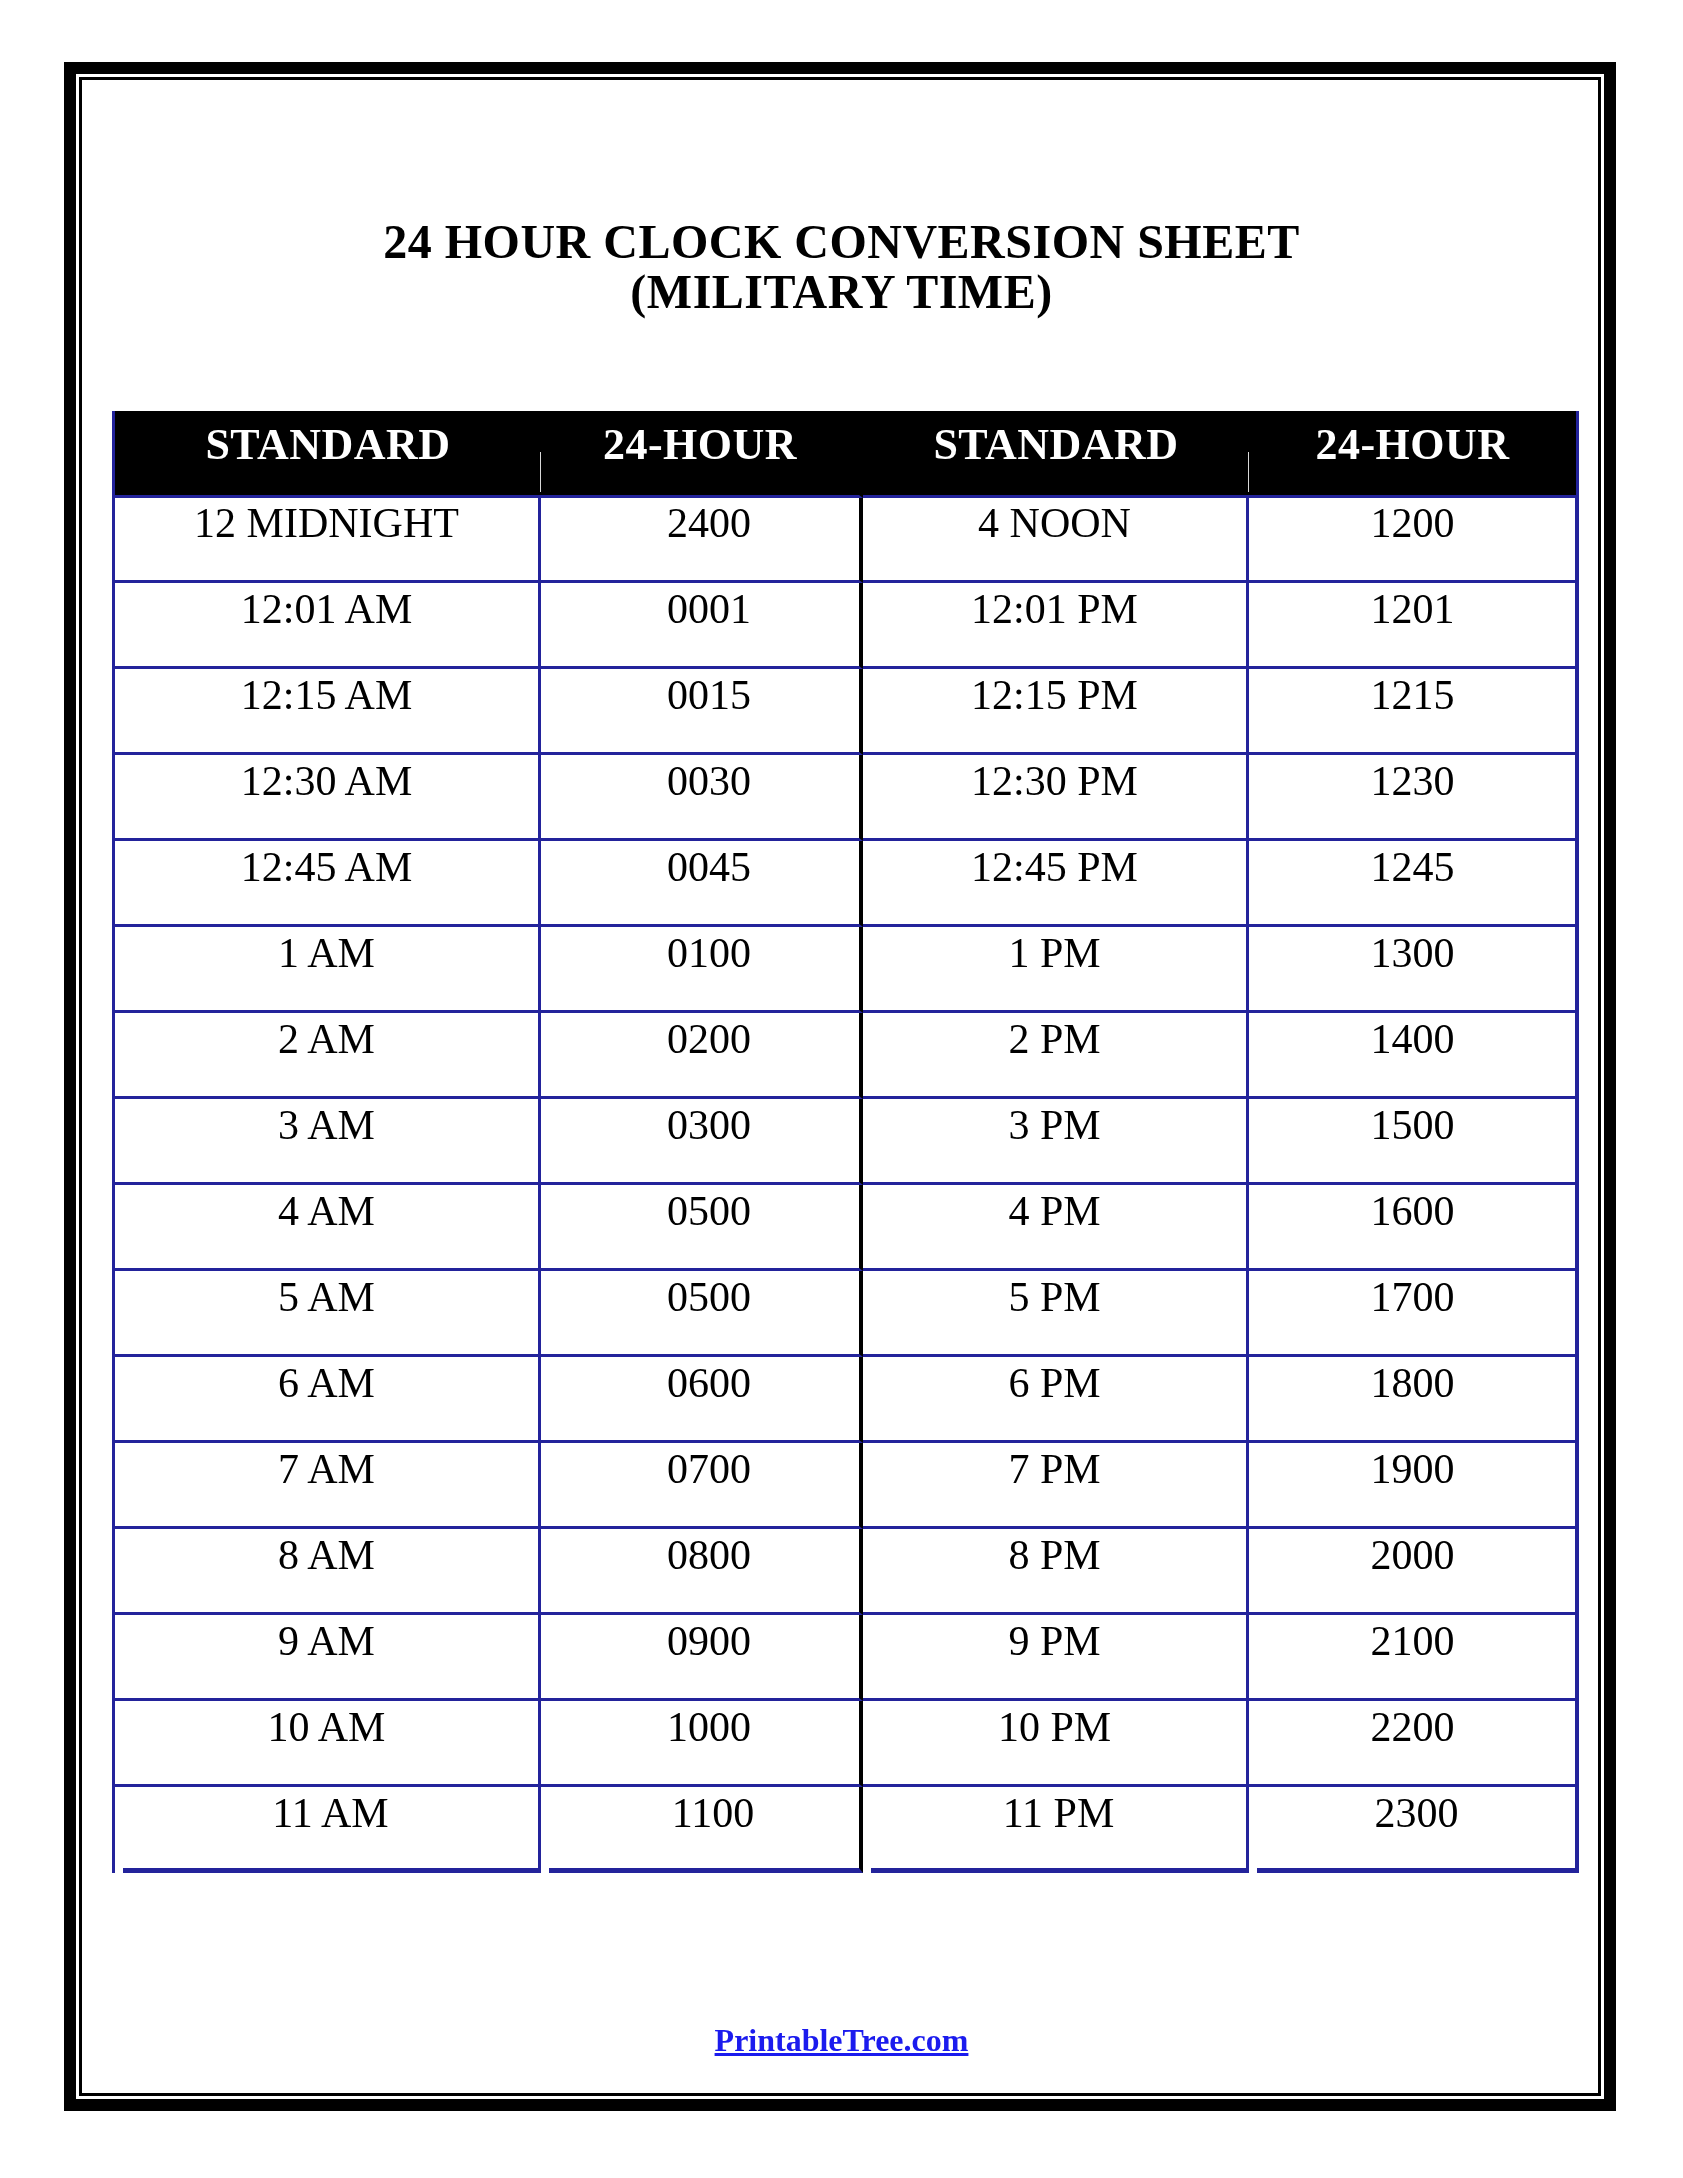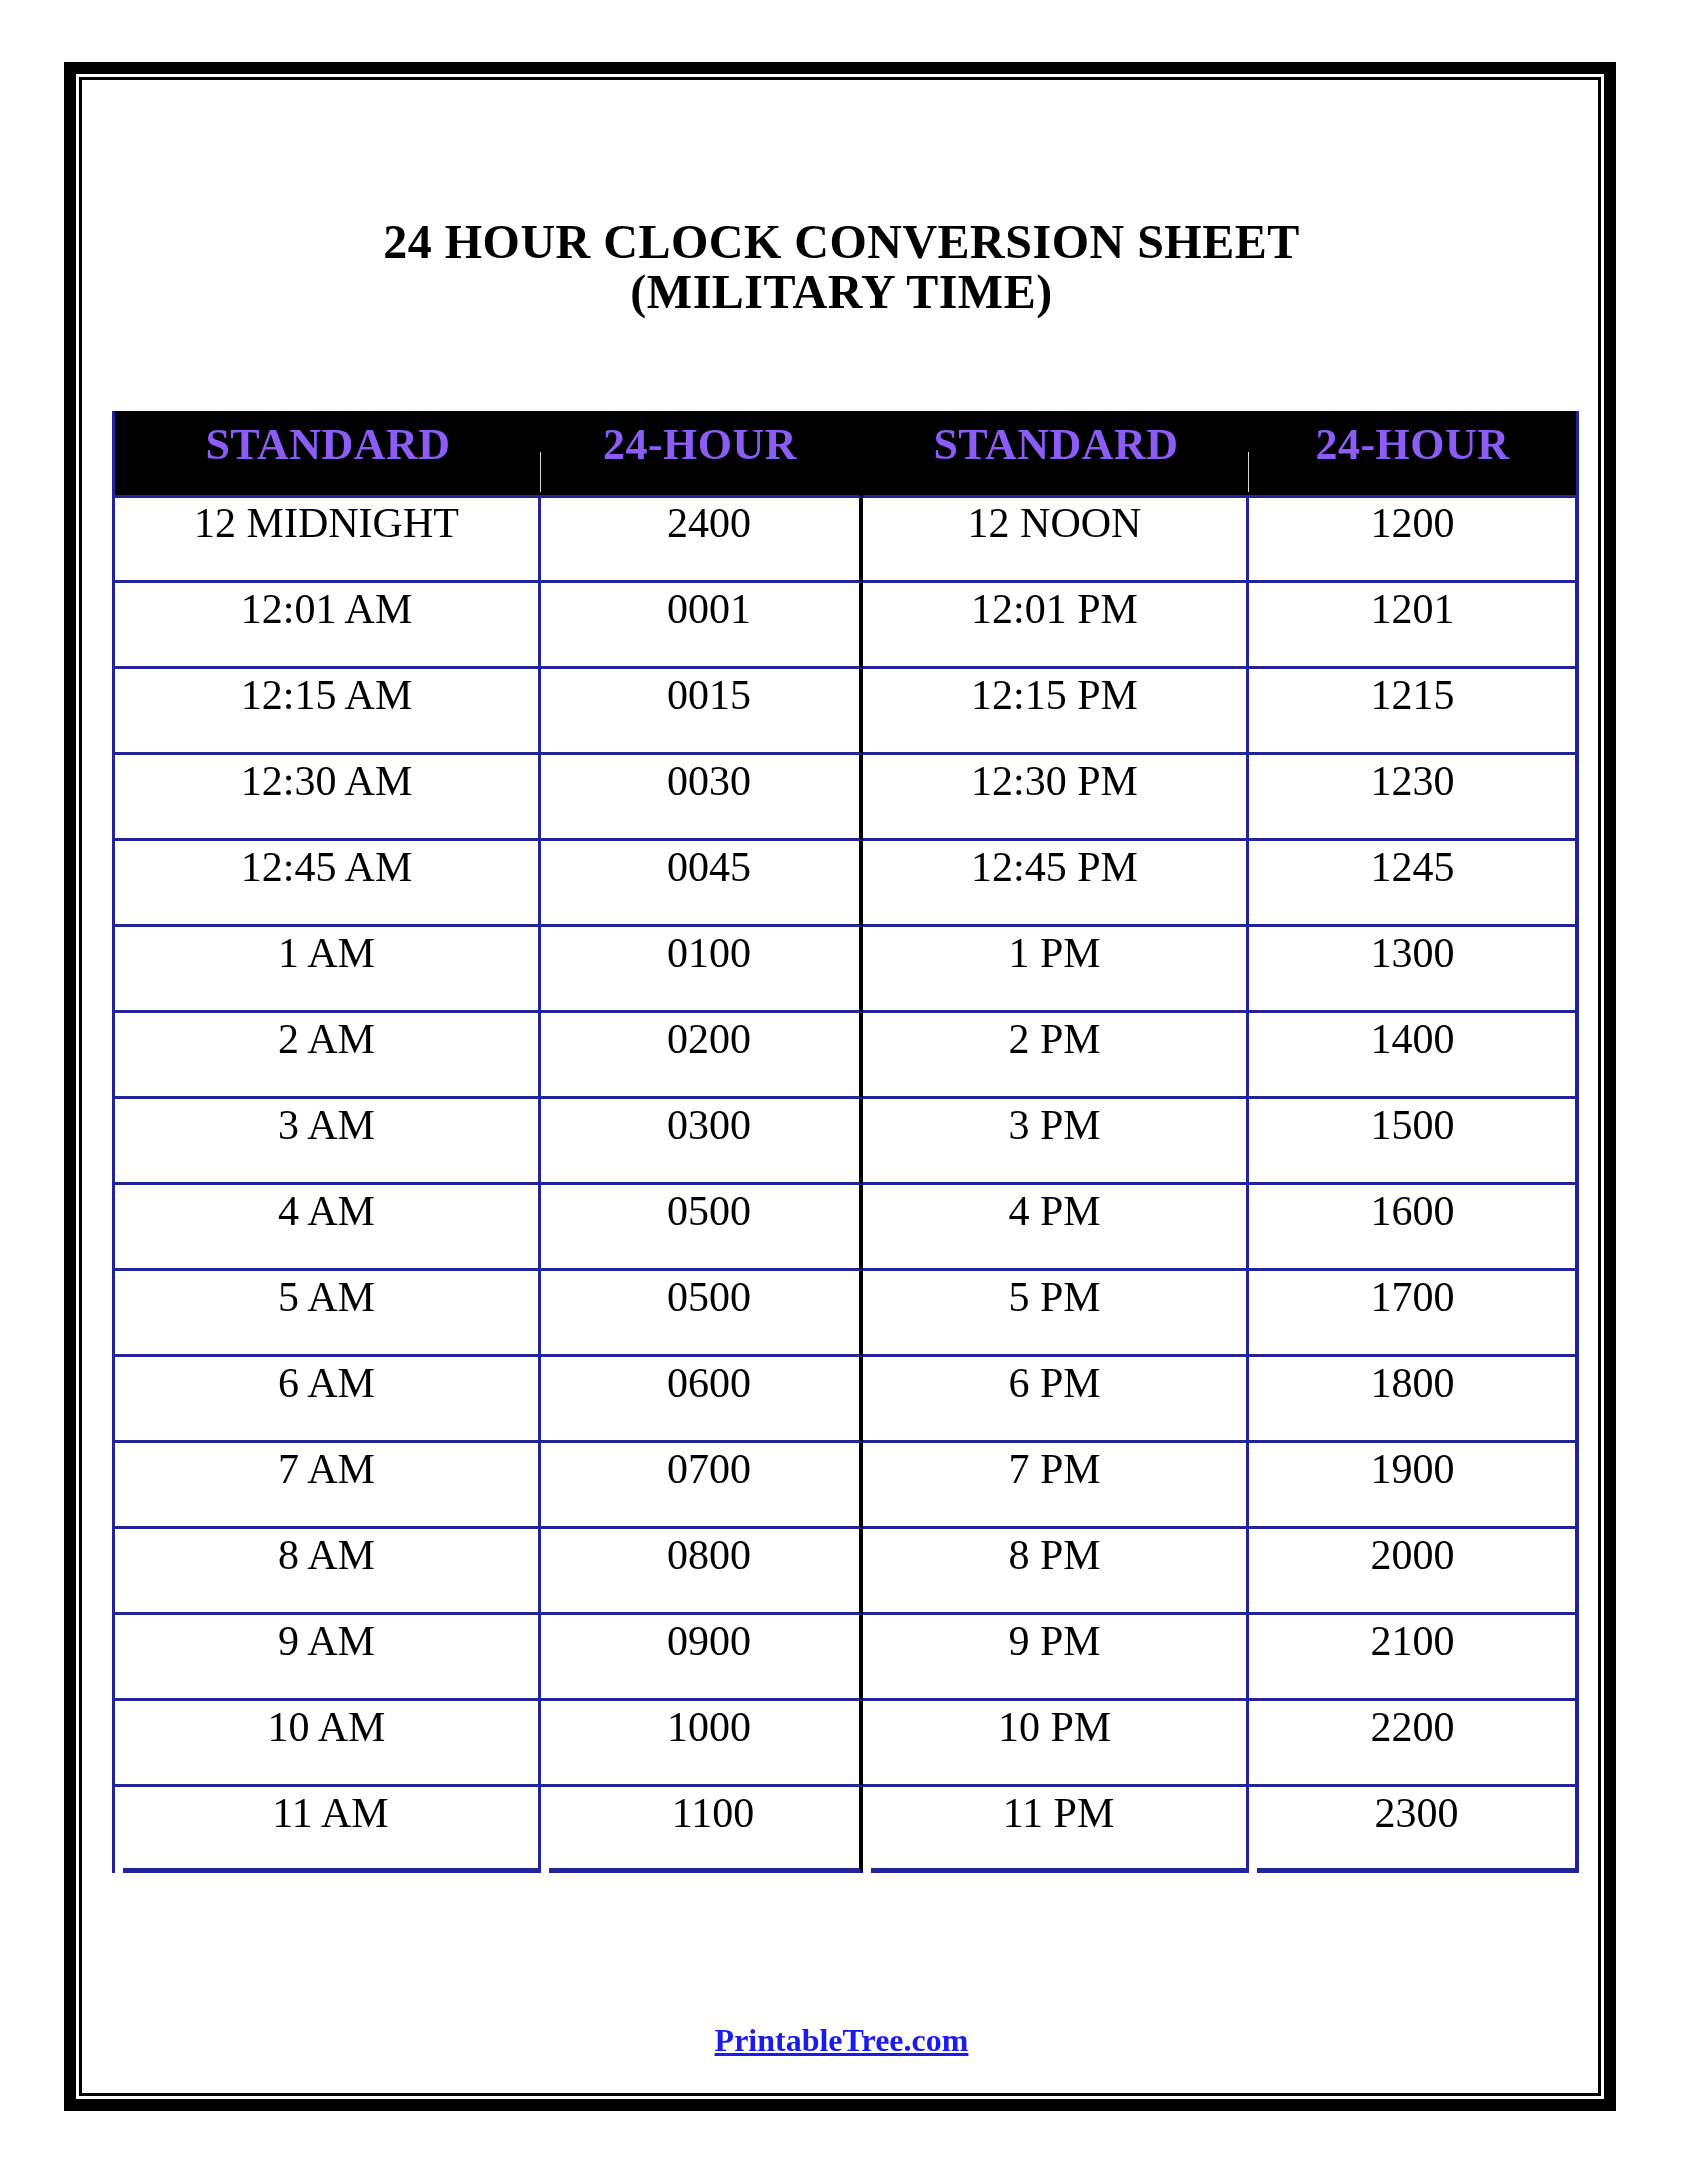--- a/index.html
+++ b/index.html
@@ -55,21 +55,21 @@
     grid-template-columns: 426px 322px 386px 327px;
     grid-auto-rows: 86px;
     border-left: 3px solid var(--navy);
     border-right: 4px solid var(--navy);
     box-sizing: content-box;
   }
   .hcell {
     grid-row: 1;
     height: 87px;
     background: var(--hbg);
-    color: #8b5cf6;
+    color: #ffffff;
     font-weight: bold;
     font-size: 44px;
     display: flex;
     align-items: center;
     justify-content: center;
     padding-bottom: 18px;
     box-sizing: border-box;
     border-bottom: 3px solid var(--navy);
     position: relative;
     letter-spacing: 0.5px;
@@ -128,21 +128,21 @@
     <div>(MILITARY TIME)</div>
   </div>
 
   <div class="ct" id="ctable">
       <div class="hcell c0">STANDARD</div>
       <div class="hcell c1">24-HOUR</div>
       <div class="hcell c2">STANDARD</div>
       <div class="hcell c3">24-HOUR</div>
       <div class="cell c0">12 MIDNIGHT</div>
       <div class="cell c1">2400</div>
-      <div class="cell c2">12 NOON</div>
+      <div class="cell c2">4 NOON</div>
       <div class="cell c3">1200</div>
       <div class="cell c0">12:01 AM</div>
       <div class="cell c1">0001</div>
       <div class="cell c2">12:01 PM</div>
       <div class="cell c3">1201</div>
       <div class="cell c0">12:15 AM</div>
       <div class="cell c1">0015</div>
       <div class="cell c2">12:15 PM</div>
       <div class="cell c3">1215</div>
       <div class="cell c0">12:30 AM</div>

